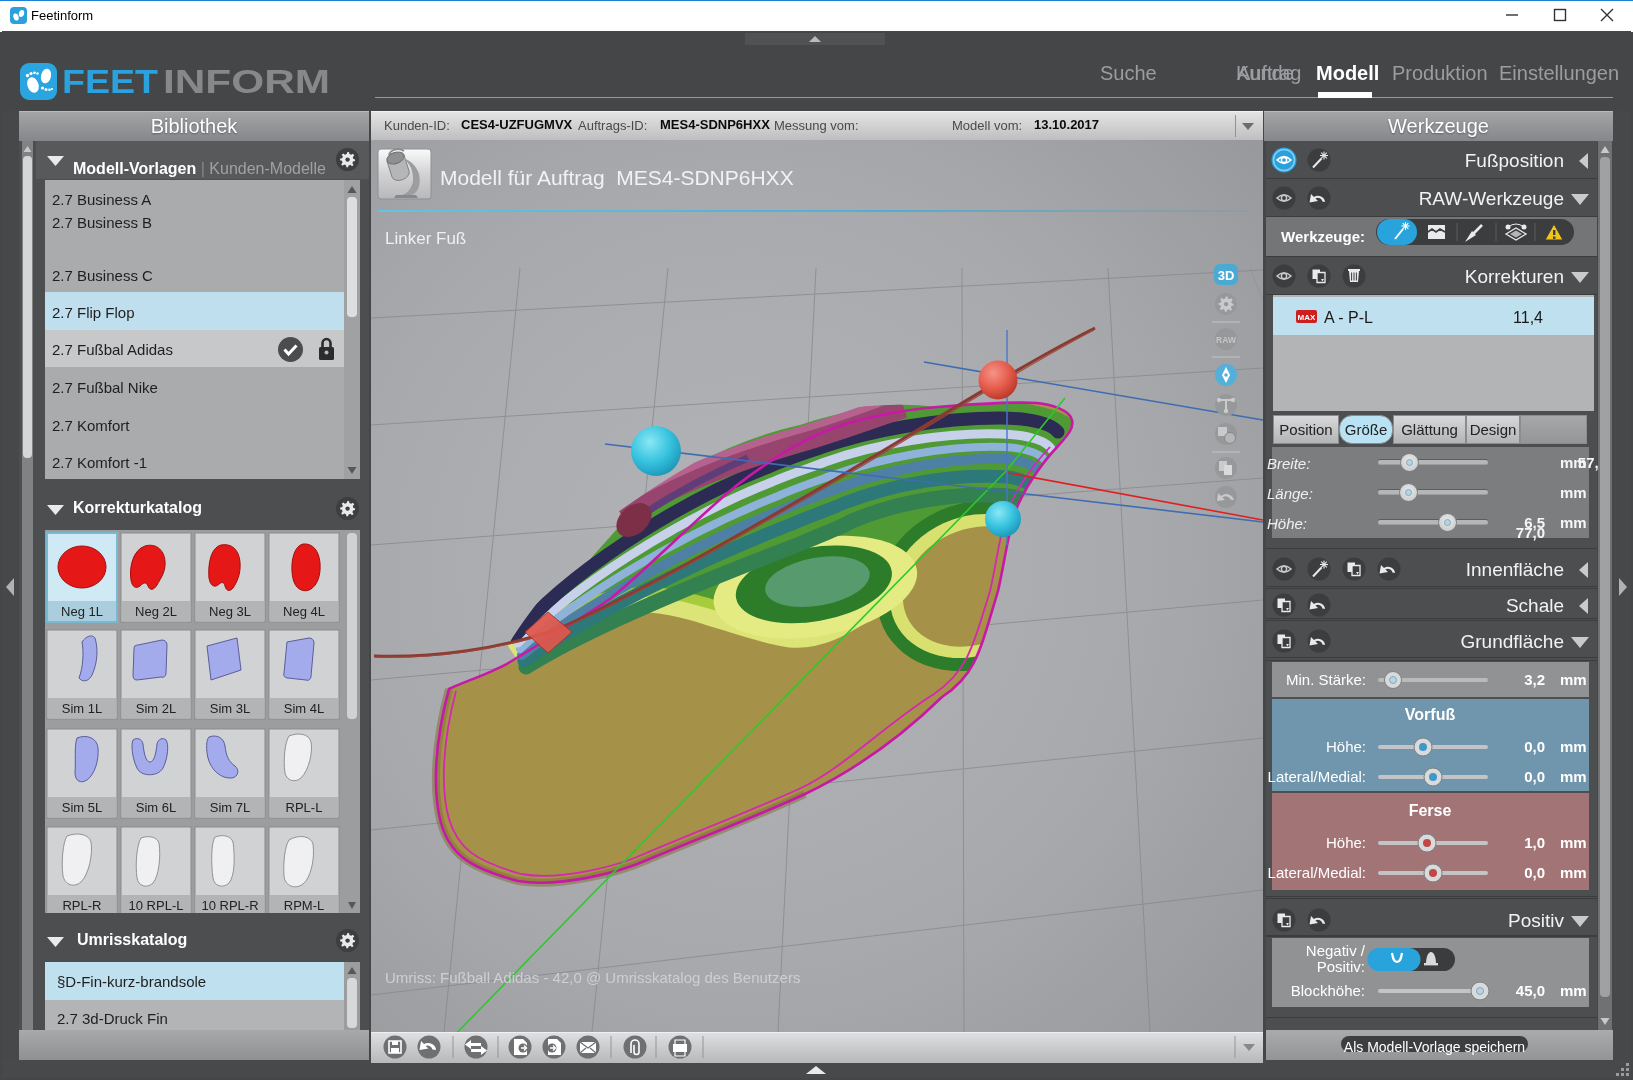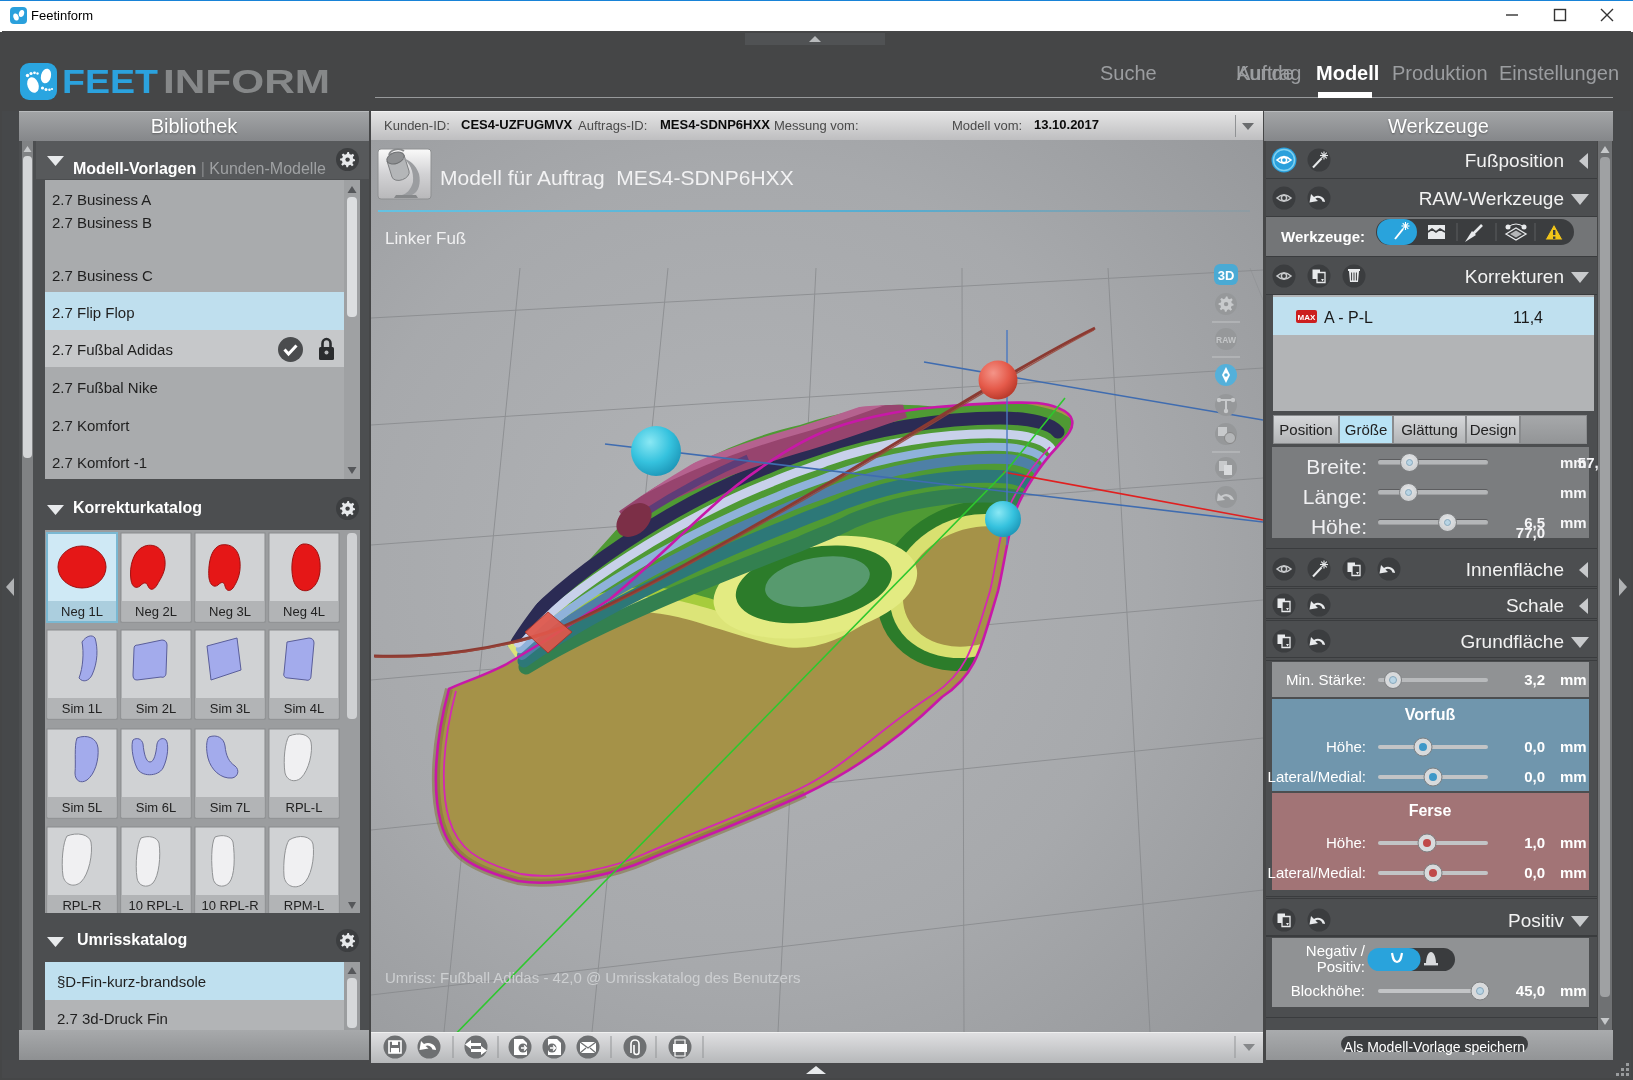--- a/index.html
+++ b/index.html
@@ -29,21 +29,21 @@
   
   .sb-track{background:#808284;}
   .sb-thumb{background:#d4d6d8;border-radius:4px;}
   
   #idbar{left:371px;top:111px;width:892px;height:29px;background:linear-gradient(#e4e4e4,#bdbdbf);border-top:1px solid #f2f2f2;}
   .idlab{top:118px;font-size:13px;color:#4a4a4a;}
   .idval{top:117px;font-size:13px;color:#0a0a0a;font-weight:bold;}
   #toolbar{left:371px;top:1032px;width:892px;height:30px;background:linear-gradient(#dfdfe1,#b6b8ba);border-top:1px solid #f0f0f0;}
   
   #rsb{left:1266px;top:141px;width:331px;height:919px;background:#4c4e50;}
-  .slab{position:absolute;color:#f0f0f2;font-size:21px;text-align:right;}
+  .slab{position:absolute;color:#f0f0f2;font-size:15px;text-align:left;font-style:italic;}
   .sval{position:absolute;color:#f6f6f8;font-size:15px;font-weight:bold;text-align:right;}
   .smm{position:absolute;color:#f6f6f8;font-size:15px;font-weight:bold;}
   .strack{position:absolute;height:4px;background:#b4b6b8;border-radius:2px;box-shadow:0 1px 0 rgba(255,255,255,.25),0 -1px 0 rgba(0,0,0,.25);}
   .sthumb{position:absolute;width:17px;height:17px;border-radius:50%;background:radial-gradient(circle at 50% 40%,#e8eaec,#c2c4c6);border:1px solid #7e8082;}
   .sdot{position:absolute;left:5px;top:5px;width:7px;height:7px;border-radius:50%;}
   .tab{position:absolute;top:415px;height:29px;background:linear-gradient(#d6d8da,#b2b4b6);border:1px solid #8a8c8e;box-sizing:border-box;color:#222;font-size:15px;text-align:center;line-height:27px;}
 </style>
 </head>
 <body>
 
@@ -401,21 +401,21 @@
 
   <rect x="7" y="154" width="321" height="116" fill="#b2b4b6"></rect>
   <rect x="7" y="156" width="321" height="38" fill="#bfe0ef"></rect>
   <rect x="30" y="169" width="21" height="13" rx="2" fill="#cc1f1f"></rect>
   <text x="40.5" y="179" font-size="8" font-weight="bold" fill="#fff" text-anchor="middle">MAX</text>
   <text x="58" y="182" font-size="16" fill="#1a1a1a">A - P-L</text>
   <text x="277" y="182" font-size="16" fill="#1a1a1a" text-anchor="end">11,4</text>
 </svg>
 
 <div class="abs tab" style="left:1273px;width:66px;">Position</div>
-<div class="abs tab" style="left:1339px;width:54px;background:#b9e3f5;">Größe</div>
+<div class="abs tab" style="left:1339px;width:54px;background:#b9e3f5;border-radius:13px;">Größe</div>
 <div class="abs tab" style="left:1393px;width:73px;">Glättung</div>
 <div class="abs tab" style="left:1466px;width:54px;">Design</div>
 <div class="abs tab" style="left:1520px;width:67px;background:linear-gradient(#a6a8aa,#939597);"></div>
 
 <div class="abs" style="left:1272px;top:447px;width:317px;height:91px;background:#7b7d7f;"></div>
 <div class="abs slab" style="left:1267px;top:455px;width:100px;">Breite:</div>
 <div class="abs slab" style="left:1267px;top:485px;width:100px;">Länge:</div>
 <div class="abs slab" style="left:1267px;top:515px;width:100px;">Höhe:</div>
 <div class="abs strack" style="left:1378px;top:460px;width:110px;"></div>
 <div class="abs strack" style="left:1378px;top:490px;width:110px;"></div>

